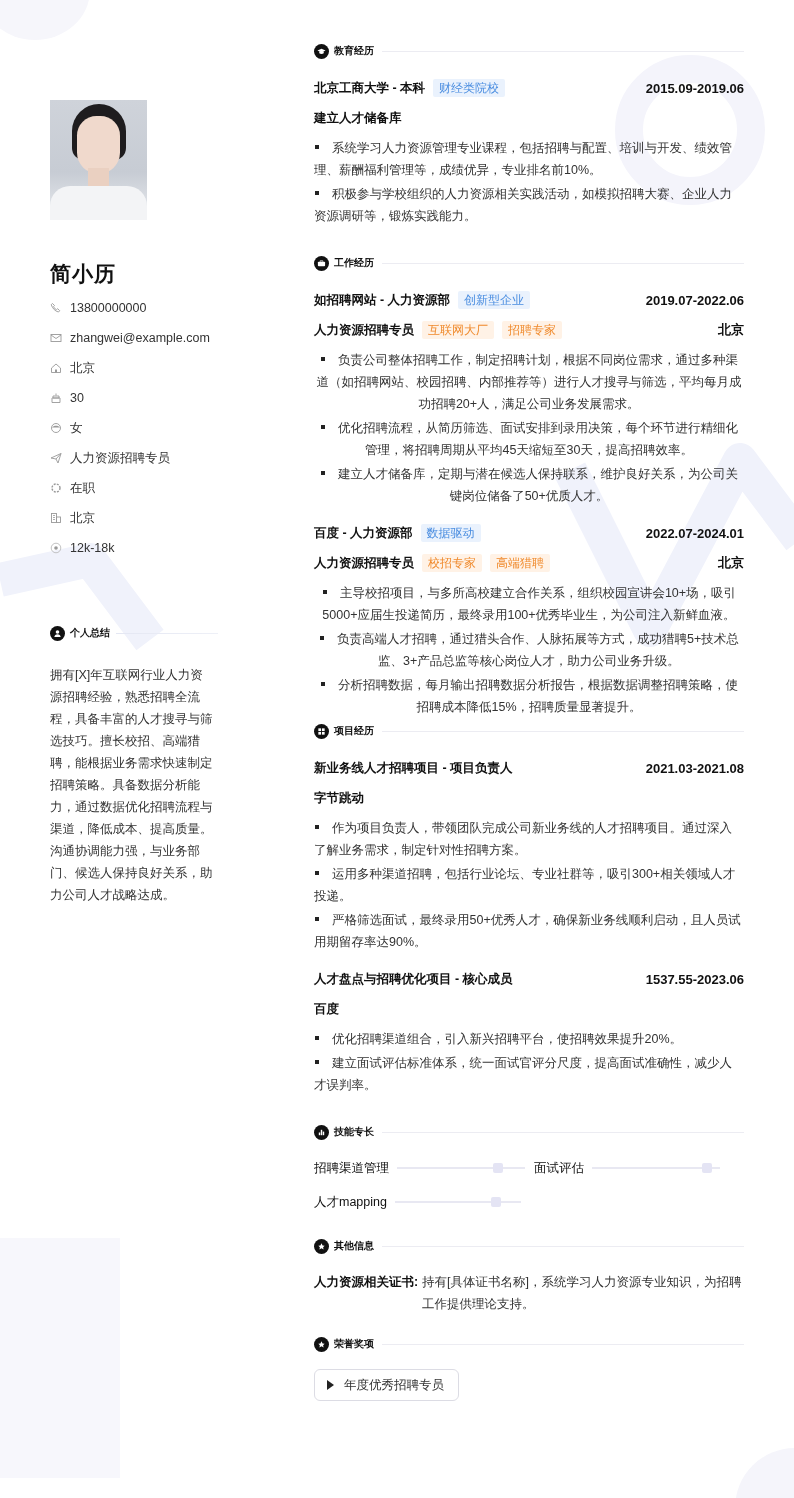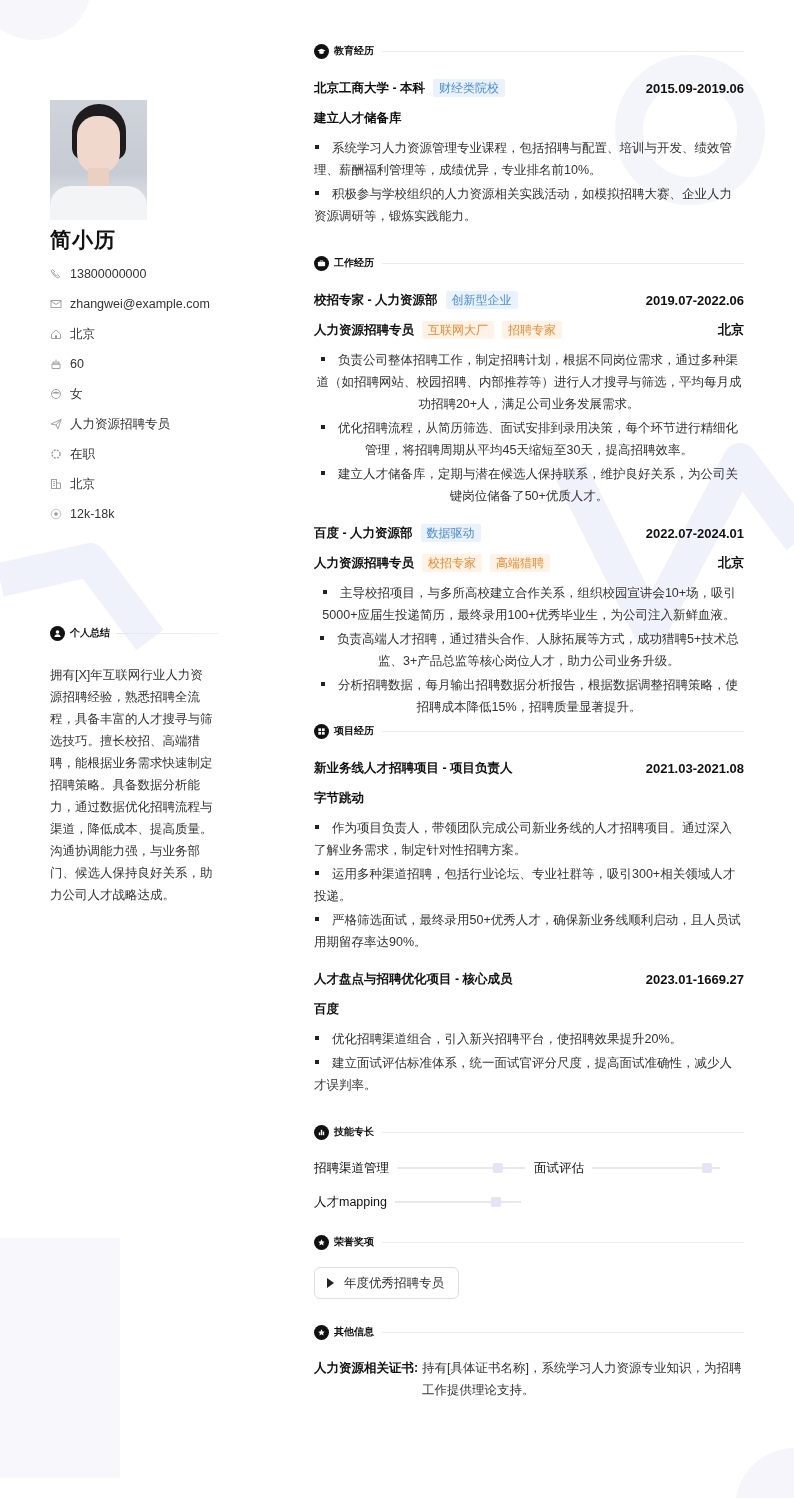--- a/index.html
+++ b/index.html
@@ -16,21 +16,21 @@
 
   .wrap { position: relative; z-index: 1; }
 
   
   .left { position: absolute; left: 50px; top: 100px; width: 168px; }
   .photo { width: 97px; height: 120px; background: linear-gradient(180deg, #cfd3da 0%, #c7ccd4 60%, #e9ebef 100%); position: relative; overflow: hidden; }
   .photo .hair { position: absolute; left: 22px; top: 4px; width: 54px; height: 56px; border-radius: 27px 27px 12px 12px; background: #1e1c1e; }
   .photo .face { position: absolute; left: 27px; top: 16px; width: 43px; height: 58px; border-radius: 20px 20px 22px 22px; background: #f0d9cc; }
   .photo .neck { position: absolute; left: 38px; top: 68px; width: 21px; height: 20px; background: #ead0c1; }
   .photo .shirt { position: absolute; left: 0; top: 86px; width: 97px; height: 40px; border-radius: 20px 20px 0 0; background: #f3f4f6; }
-  .name { margin-top: 6px; font-size: 21px; font-weight: bold; color: #111; letter-spacing: 1px; }
+  .name { margin-top: 40px; font-size: 21px; font-weight: bold; color: #111; letter-spacing: 1px; }
   .info-list { margin-top: 5px; }
   .info-item { display: flex; align-items: center; height: 30px; font-size: 12.5px; color: #333; }
   .info-icon { width: 12px; height: 12px; margin-right: 8px; color: #999; display: inline-flex; align-items: center; justify-content: center; }
   .info-icon svg { width: 12px; height: 12px; }
 
   .summary { position: absolute; left: 50px; top: 622px; width: 168px; }
   .sec-head-left { display: flex; align-items: center; height: 22px; }
   .sec-head-left .line { flex: 1; height: 1px; background: linear-gradient(90deg, #e4e7f3, #eef0f7); margin-left: 6px; }
   .sec-title { font-size: 10px; font-weight: bold; color: #111; }
   .summary-text { margin-top: 20px; font-size: 12.5px; line-height: 22px; color: #333; width: 165px; }
@@ -114,21 +114,21 @@
             </svg>
           </span>
         <span>北京</span>
       </div>
       <div class="info-item">
         <span class="info-icon">
             <svg viewBox="0 0 12 12">
               <path d="M2 6h8v4.5H2z M3 4h6v2H3z M6 1.5v2" fill="none" stroke="#999" stroke-width="0.9"></path>
             </svg>
           </span>
-        <span>60</span>
+        <span>30</span>
       </div>
       <div class="info-item">
         <span class="info-icon">
             <svg viewBox="0 0 12 12">
               <circle cx="6" cy="6" r="4.5" fill="none" stroke="#999" stroke-width="0.9"></circle>
               <path d="M2 5.5c1.5-2.5 6.5-2.5 8 0" fill="#999"></path>
             </svg>
           </span>
         <span>女</span>
       </div>
@@ -224,21 +224,21 @@
               <path d="M3.5 3V2h3v1" fill="none" stroke="#fff" stroke-width="0.8"></path>
             </svg>
           </span>
         <span class="sec-title">工作经历</span>
         <span class="line"></span>
       </div>
       <div style="height:14px"></div>
 
       <div class="entry-row">
         <span class="l">
-            <span>校招专家 - 人力资源部</span>
+            <span>如招聘网站 - 人力资源部</span>
             <span class="tag blue">创新型企业</span>
           </span>
         <span class="r">2019.07-2022.06</span>
       </div>
       <div style="height:6px"></div>
       <div class="entry-row">
         <span class="l">
             <span>人力资源招聘专员</span>
             <span class="tag orange">互联网大厂</span>
             <span class="tag orange">招聘专家</span>
@@ -303,21 +303,21 @@
       <div style="height:7px"></div>
       <ul class="bullets">
         <li><span class="dot"></span><span>作为项目负责人，带领团队完成公司新业务线的人才招聘项目。通过深入了解业务需求，制定针对性招聘方案。</span></li>
         <li><span class="dot"></span><span>运用多种渠道招聘，包括行业论坛、专业社群等，吸引300+相关领域人才投递。</span></li>
         <li><span class="dot"></span><span>严格筛选面试，最终录用50+优秀人才，确保新业务线顺利启动，且人员试用期留存率达90%。</span></li>
       </ul>
 
       <div style="height:12px"></div>
       <div class="entry-row">
         <span class="l">人才盘点与招聘优化项目 - 核心成员</span>
-        <span class="r">2023.01-1669.27</span>
+        <span class="r">1537.55-2023.06</span>
       </div>
       <div style="height:6px"></div>
       <div class="entry-row">
         <span class="l">百度</span>
       </div>
       <div style="height:7px"></div>
       <ul class="bullets">
         <li><span class="dot"></span><span>优化招聘渠道组合，引入新兴招聘平台，使招聘效果提升20%。</span></li>
         <li><span class="dot"></span><span>建立面试评估标准体系，统一面试官评分尺度，提高面试准确性，减少人才误判率。</span></li>
       </ul>
@@ -350,46 +350,46 @@
         </div>
         <div class="skill">
           <span>人才mapping</span>
           <span class="track" style="width:126px">
               <span class="knob" style="left:96px"></span>
             </span>
         </div>
       </div>
     </div>
 
+    <div class="section" style="margin-top:22px;">
+      <div class="sec-head">
+        <span class="badge-icon">
+            <svg viewBox="0 0 10 10">
+              <path d="M5 1.5l1.2 2.3 2.3.4-1.7 1.6.5 2.5L5 7 2.7 8.3l.5-2.5L1.5 4.2l2.3-.4z" fill="#fff"></path>
+            </svg>
+          </span>
+        <span class="sec-title">其他信息</span>
+        <span class="line"></span>
+      </div>
+      <div class="other-row">
+        <span class="k">人力资源相关证书:</span>
+        <span class="v">持有[具体证书名称]，系统学习人力资源专业知识，为招聘工作提供理论支持。</span>
+      </div>
+    </div>
+
     <div class="section" style="margin-top:18px;">
       <div class="sec-head">
         <span class="badge-icon">
             <svg viewBox="0 0 10 10">
               <path d="M5 1.5l1.2 2.3 2.3.4-1.7 1.6.5 2.5L5 7 2.7 8.3l.5-2.5L1.5 4.2l2.3-.4z" fill="#fff"></path>
             </svg>
           </span>
         <span class="sec-title">荣誉奖项</span>
         <span class="line"></span>
       </div>
       <div class="award-btn">
         <span class="tri"></span>
         <span>年度优秀招聘专员</span>
       </div>
     </div>
 
-    <div class="section" style="margin-top:22px;">
-      <div class="sec-head">
-        <span class="badge-icon">
-            <svg viewBox="0 0 10 10">
-              <path d="M5 1.5l1.2 2.3 2.3.4-1.7 1.6.5 2.5L5 7 2.7 8.3l.5-2.5L1.5 4.2l2.3-.4z" fill="#fff"></path>
-            </svg>
-          </span>
-        <span class="sec-title">其他信息</span>
-        <span class="line"></span>
-      </div>
-      <div class="other-row">
-        <span class="k">人力资源相关证书:</span>
-        <span class="v">持有[具体证书名称]，系统学习人力资源专业知识，为招聘工作提供理论支持。</span>
-      </div>
-    </div>
-
   </div>
 </div>
 
 </body></html>

